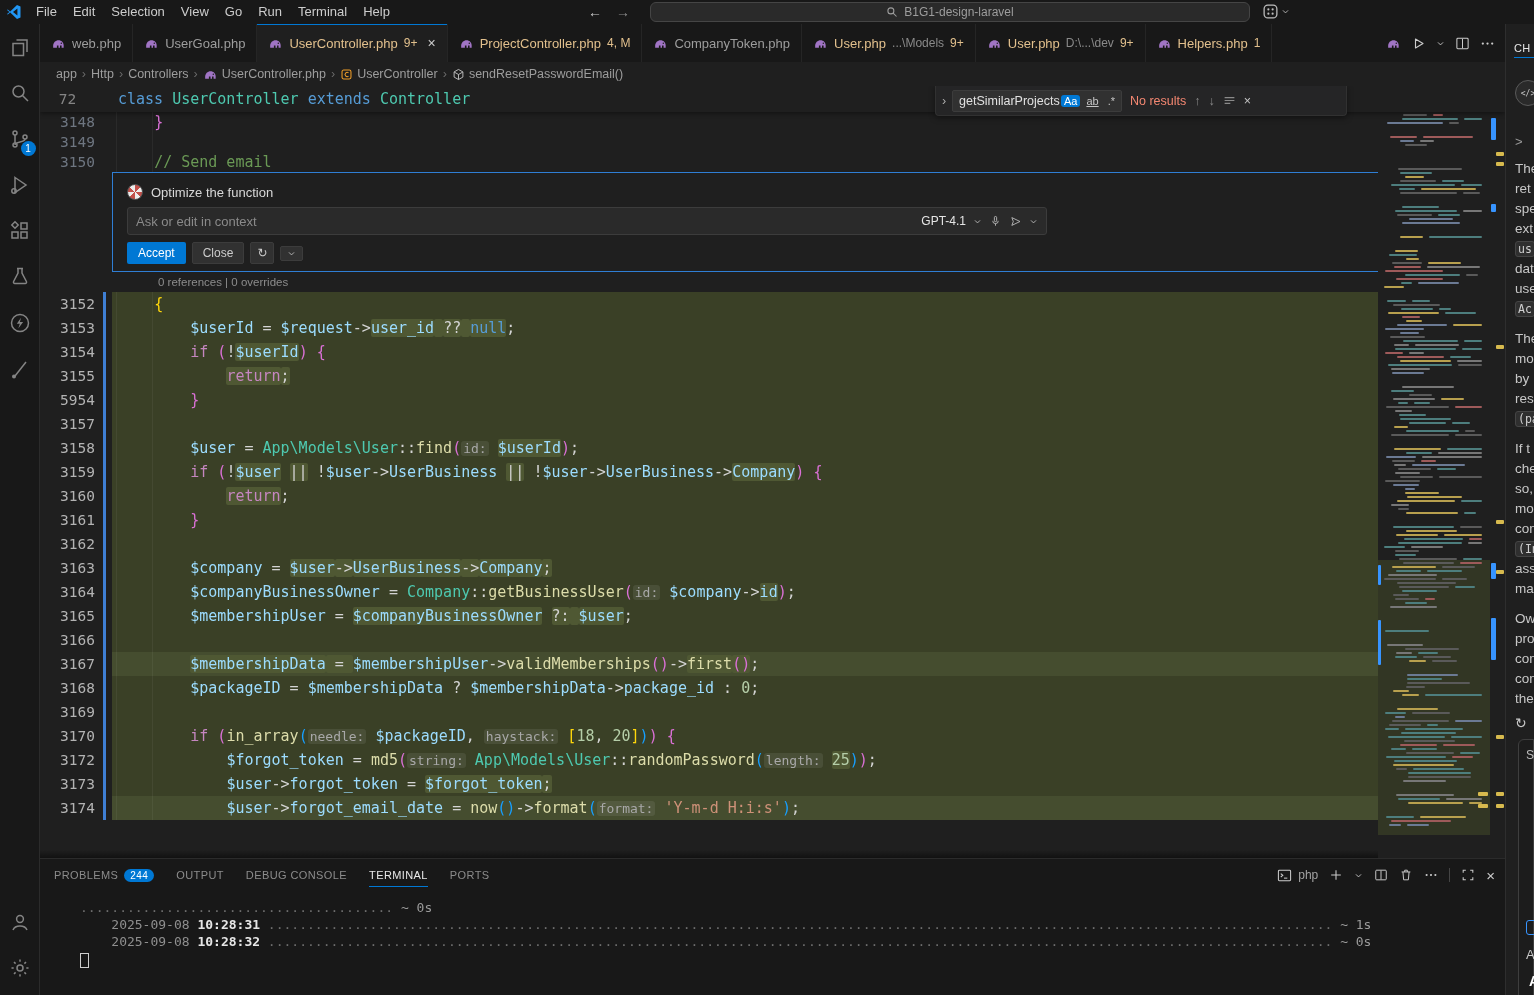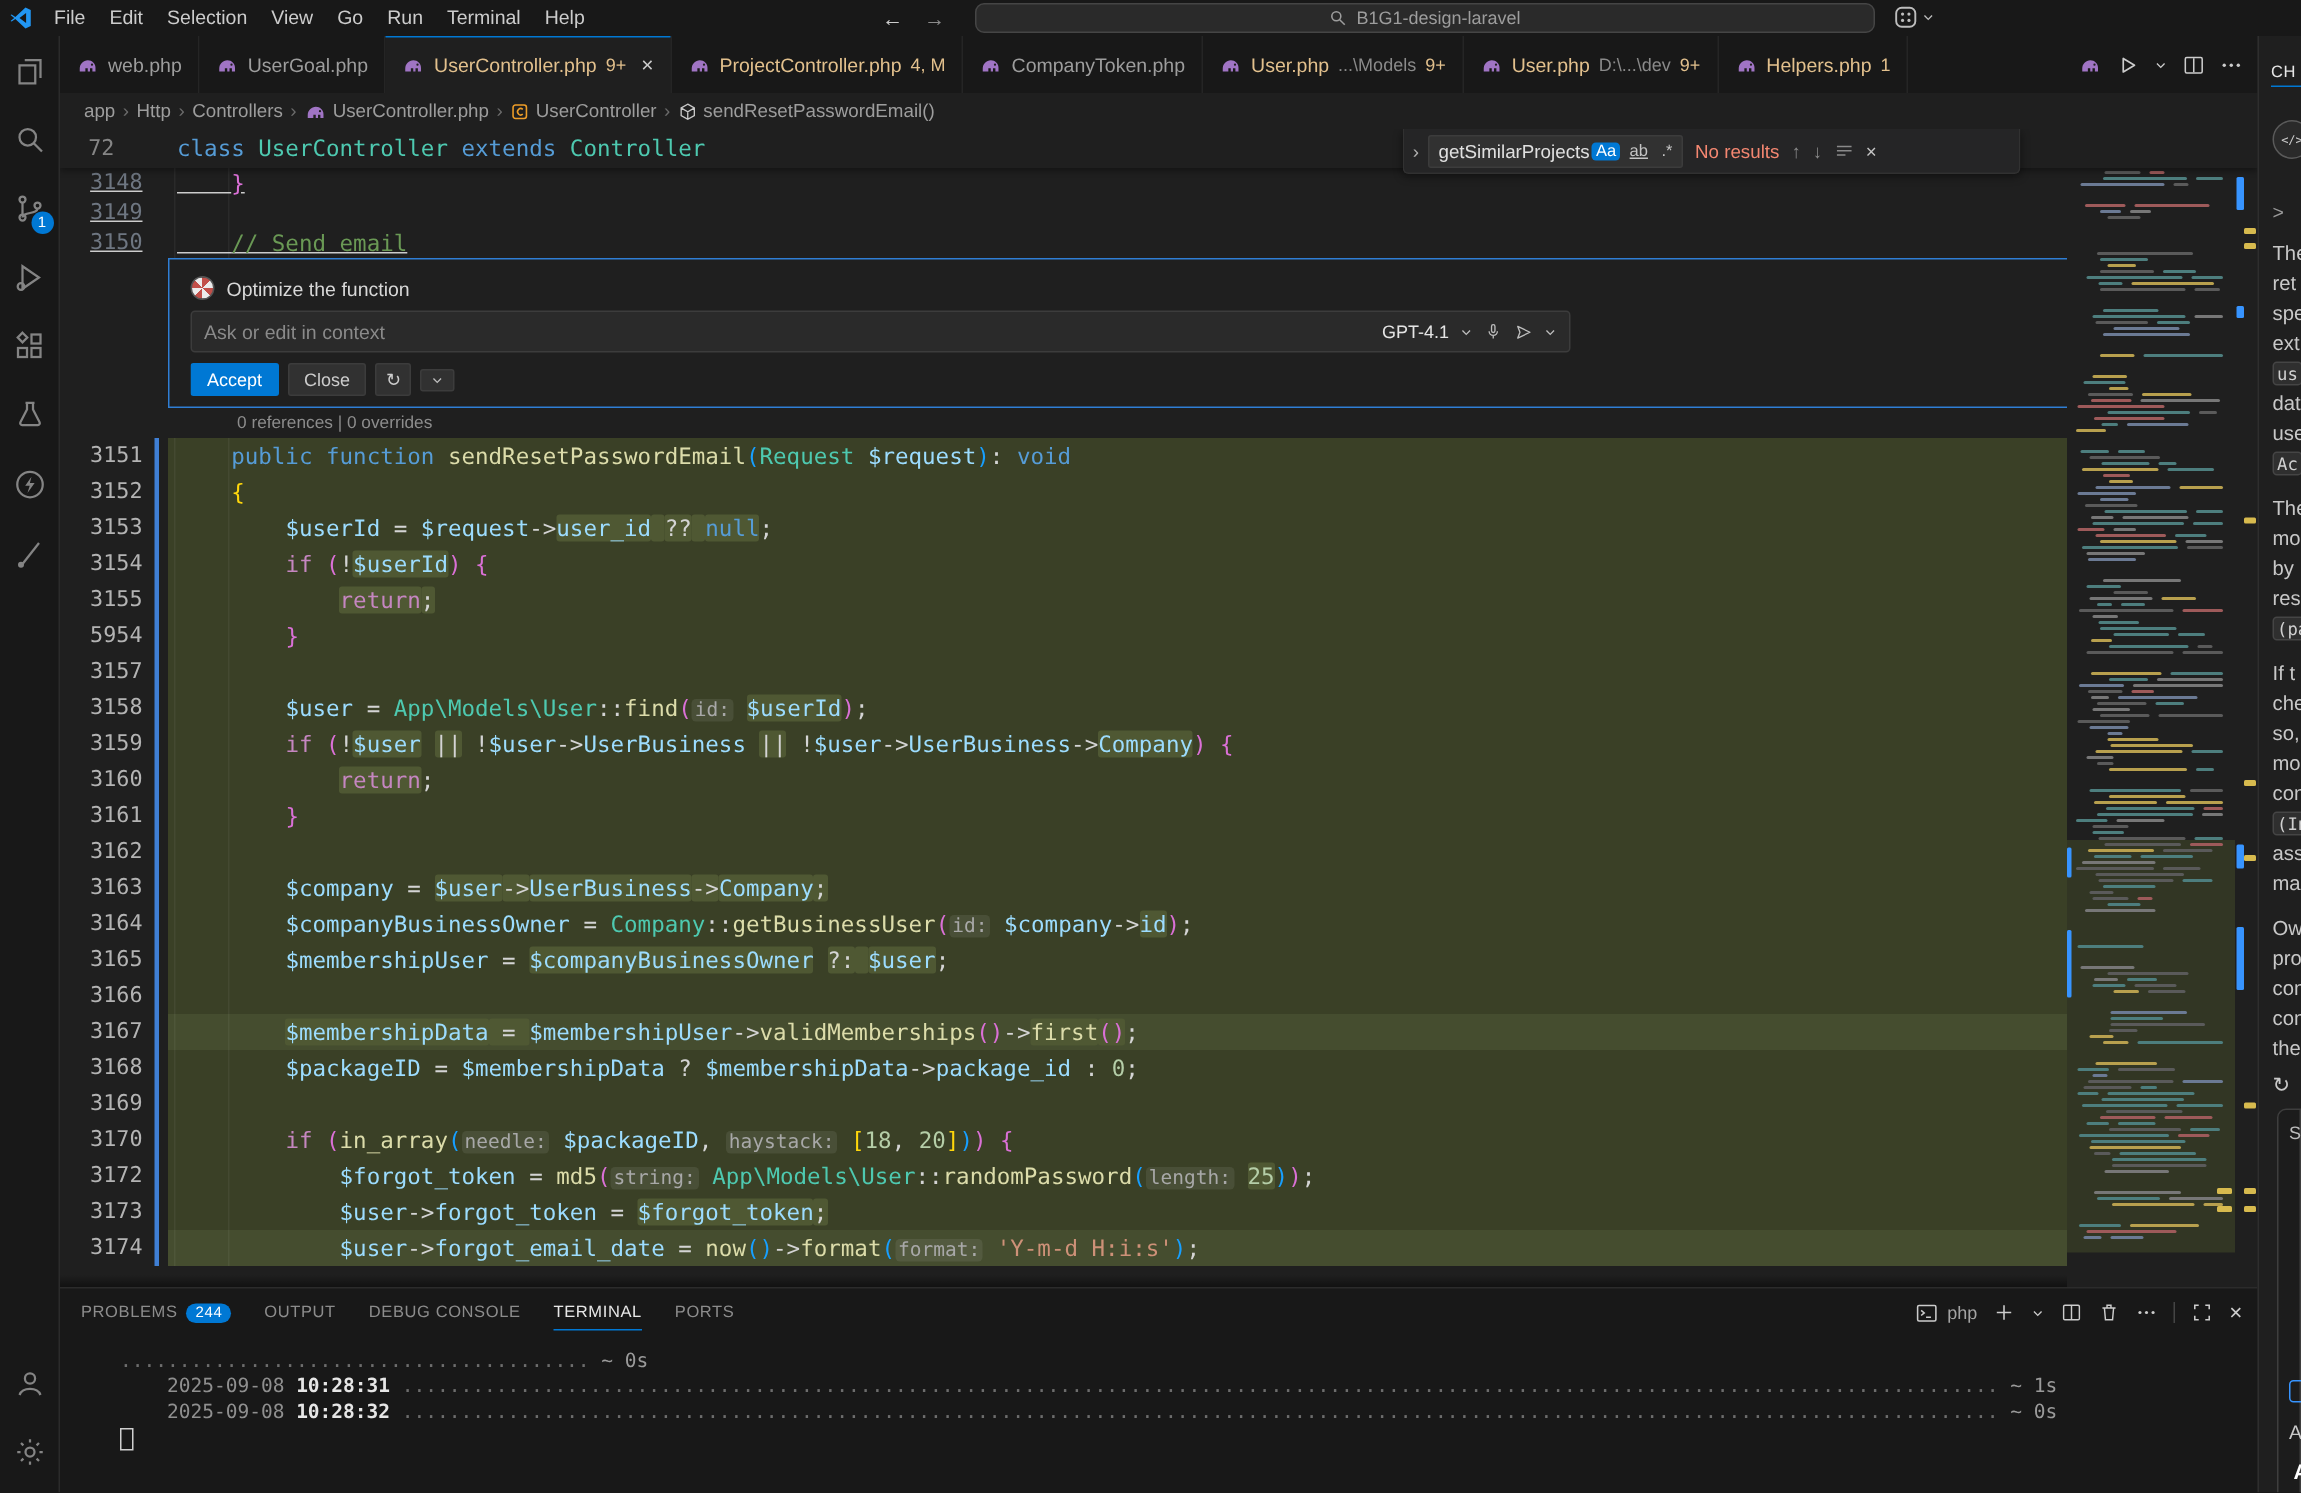--- a/index.html
+++ b/index.html
@@ -51,21 +51,21 @@
   
   .editor { position:absolute; top:86px; left:40px; right:29px; height:772px; background:#1f1f1f; z-index:5; }
   .mono { font-family:"DejaVu Sans Mono","Liberation Mono",monospace; }
   .sticky { height:26px; display:flex; align-items:center; font-size:15px; background:#1f1f1f;
     box-shadow:0 2px 4px rgba(0,0,0,.35); position:relative; z-index:3; }
   .sticky .ln { width:72px; padding-right:17px; text-align:center; color:#858585; font-size:14.5px; flex:none; }
   .sticky .scode { padding-left:6px; }
 
   .rows { margin-right:127px; }
   .row { display:flex; height:24px; line-height:24px; font-size:15px; }
-  .rows-a .row { height:20px; line-height:20px;text-decoration:underline; }
+  .rows-a .row { height:20px; line-height:20px; }
   .row .gutter { width:72px; flex:none; text-align:right; padding-right:17px; color:#6e7681;
     font-size:14.5px; position:relative; background:#1f1f1f; }
   .row.hl .gutter { color:#b3b3b3; }
   .row.hl .gutter::after { content:""; position:absolute; right:6px; top:0; bottom:0; width:3px; background:#3f7fd4; }
   .row .code { flex:1; padding-left:6px; white-space:pre; position:relative; overflow:hidden; }
   .row .code::before { content:""; position:absolute; left:4px; top:0; bottom:0; width:1px;
     background:rgba(255,255,255,.05); box-shadow:36px 0 0 rgba(255,255,255,.05); }
   .row.hl .code { background:#3a4026; }
   .row.rowhl .code { background:#454d2f; }
   .whl { background:#4f5833; border-radius:2px; }
@@ -472,24 +472,20 @@
           <svg width="9" height="9" viewBox="0 0 16 16">
               <path d="M3.5 6l4.5 4.5L12.5 6" fill="none" stroke="#bdbdbd" stroke-width="1.6"></path>
             </svg>
         </button>
       </div>
     </div>
 
     <div class="codelens">0 references | 0 overrides</div>
 
     <div class="rows rows-b mono" id="rows-b">
-        <div class="row hl">
-          <span class="gutter">3151</span>
-          <span class="code"><span class="tk-pl">    </span><span class="tk-kw">public function </span><span class="tk-fn">sendResetPasswordEmail</span><span class="tk-b3">(</span><span class="tk-cls">Request </span><span class="tk-var">$request</span><span class="tk-b3">)</span><span class="tk-pl">: </span><span class="tk-kw">void</span></span>
-        </div>
         <div class="row hl">
           <span class="gutter">3152</span>
           <span class="code"><span class="tk-pl">    </span><span class="tk-b1">{</span></span>
         </div>
         <div class="row hl">
           <span class="gutter">3153</span>
           <span class="code"><span class="tk-pl">        </span><span class="tk-var">$userId</span><span class="tk-pl"> = </span><span class="tk-var">$request</span><span class="tk-pl">-&gt;</span><span class="tk-var whl">user_id</span><span class="tk-pl whl"> </span><span class="tk-pl whl">??</span><span class="tk-pl whl"> </span><span class="tk-kw whl">null</span><span class="tk-pl">;</span></span>
         </div>
         <div class="row hl">
           <span class="gutter">3154</span>

